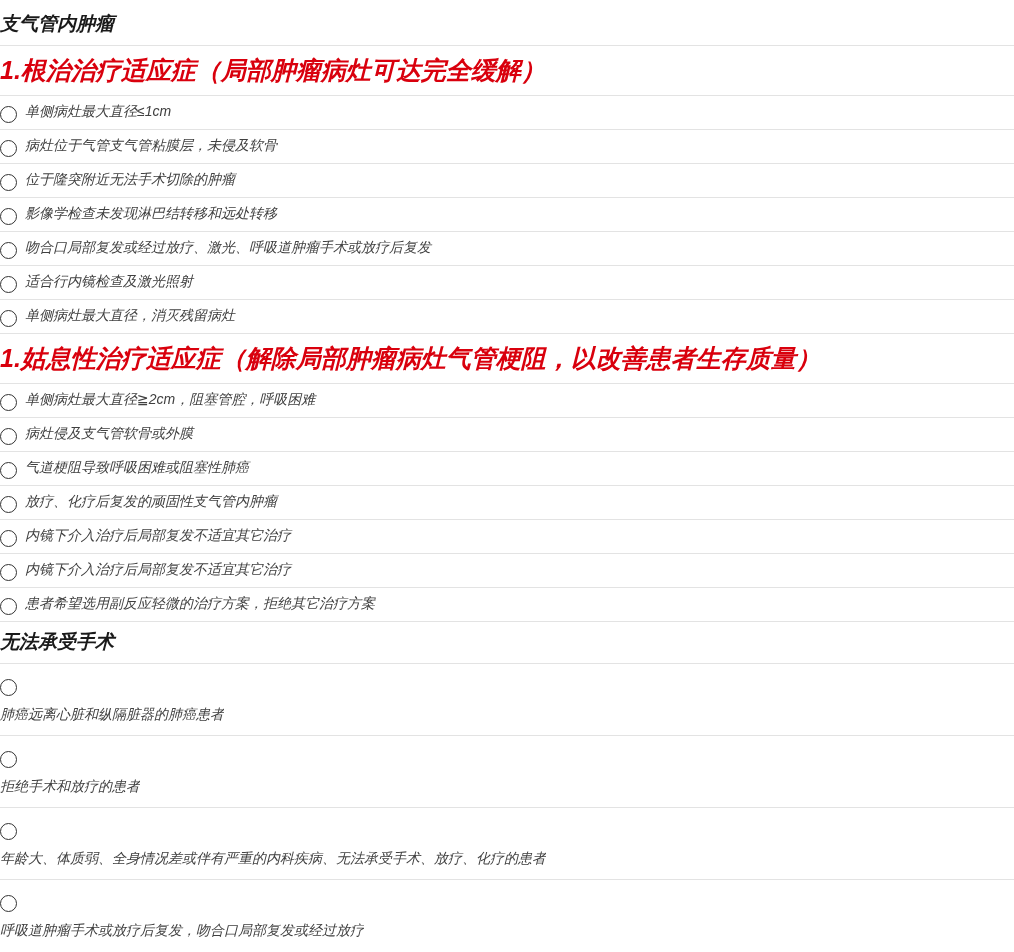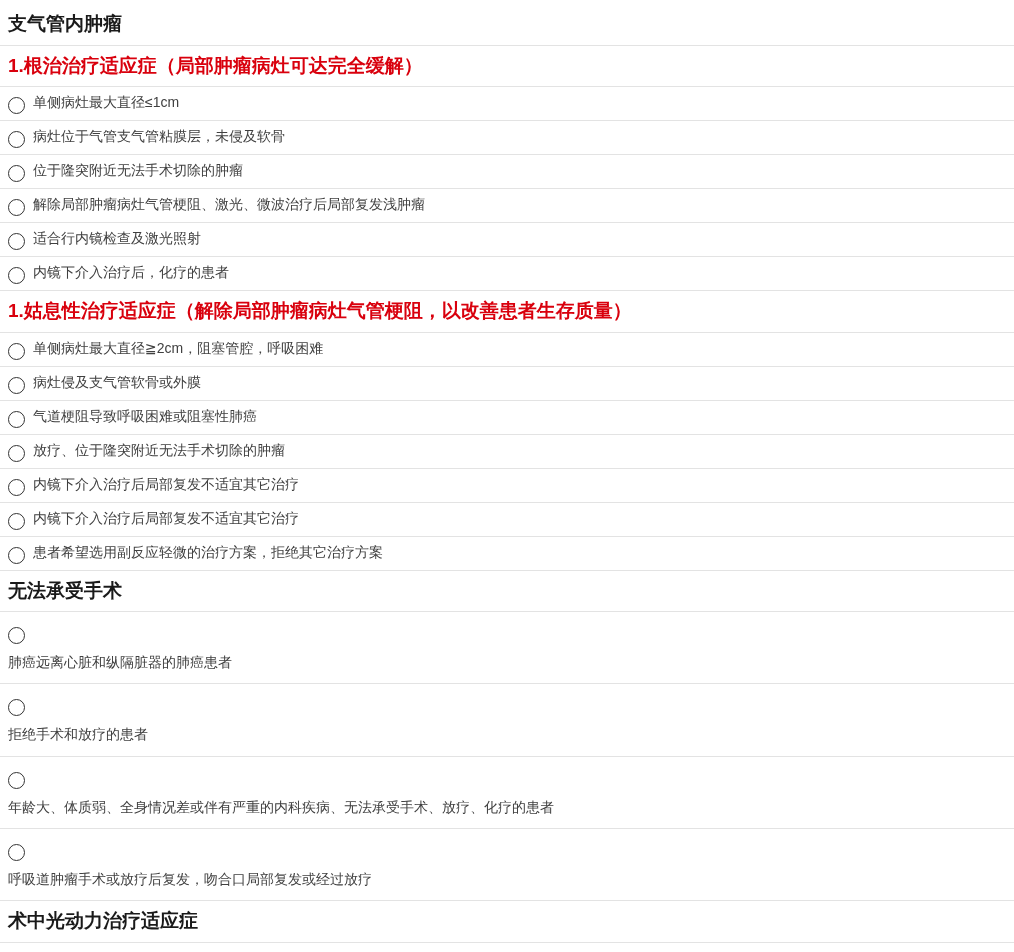--- a/index.html
+++ b/index.html
@@ -14,33 +14,34 @@
     color: #222222;
   }
   .page {
     width: 1014px;
     box-sizing: border-box;
     padding: 4px 0 0 0;
   }
   .row {
     box-sizing: border-box;
     border-bottom: 1px solid #e3e3e3;
-    padding: 5px 10px 6px 8px;
+    padding: 5px 10px 6px 0;
     line-height: 1.45;
+    font-style: italic;
   }
   .row.section {
     font-weight: bold;
     font-size: 19px;
     color: #1a1a1a;
     padding-top: 6px;
     padding-bottom: 7px;
   }
   .row.section-red {
     font-weight: bold;
-    font-size: 19px;
+    font-size: 25px;
     color: #d9000d;
     padding-top: 6px;
     padding-bottom: 7px;
     border-bottom: 1px solid #e3e3e3;
   }
   .row.item {
     font-size: 14px;
     color: #404040;
     display: flex;
     align-items: flex-start;
@@ -86,48 +87,52 @@
   <div class="row item">
     <span class="bullet"></span>
     <span class="item-text">病灶位于气管支气管粘膜层，未侵及软骨</span>
   </div>
   <div class="row item">
     <span class="bullet"></span>
     <span class="item-text">位于隆突附近无法手术切除的肿瘤</span>
   </div>
   <div class="row item">
     <span class="bullet"></span>
-    <span class="item-text nowrap-clip">解除局部肿瘤病灶气管梗阻、激光、微波治疗后局部复发浅肿瘤</span>
+    <span class="item-text">影像学检查未发现淋巴结转移和远处转移</span>
+  </div>
+  <div class="row item">
+    <span class="bullet"></span>
+    <span class="item-text nowrap-clip">吻合口局部复发或经过放疗、激光、呼吸道肿瘤手术或放疗后复发</span>
   </div>
   <div class="row item">
     <span class="bullet"></span>
     <span class="item-text">适合行内镜检查及激光照射</span>
   </div>
   <div class="row item">
     <span class="bullet"></span>
-    <span class="item-text">内镜下介入治疗后，化疗的患者</span>
+    <span class="item-text">单侧病灶最大直径，消灭残留病灶</span>
   </div>
 
   <div class="row section-red">1.姑息性治疗适应症（解除局部肿瘤病灶气管梗阻，以改善患者生存质量）</div>
 
   <div class="row item">
     <span class="bullet"></span>
     <span class="item-text">单侧病灶最大直径≧2cm，阻塞管腔，呼吸困难</span>
   </div>
   <div class="row item">
     <span class="bullet"></span>
     <span class="item-text">病灶侵及支气管软骨或外膜</span>
   </div>
   <div class="row item">
     <span class="bullet"></span>
     <span class="item-text">气道梗阻导致呼吸困难或阻塞性肺癌</span>
   </div>
   <div class="row item">
     <span class="bullet"></span>
-    <span class="item-text">放疗、位于隆突附近无法手术切除的肿瘤</span>
+    <span class="item-text">放疗、化疗后复发的顽固性支气管内肿瘤</span>
   </div>
   <div class="row item">
     <span class="bullet"></span>
     <span class="item-text">内镜下介入治疗后局部复发不适宜其它治疗</span>
   </div>
   <div class="row item">
     <span class="bullet"></span>
     <span class="item-text">内镜下介入治疗后局部复发不适宜其它治疗</span>
   </div>
   <div class="row item">

